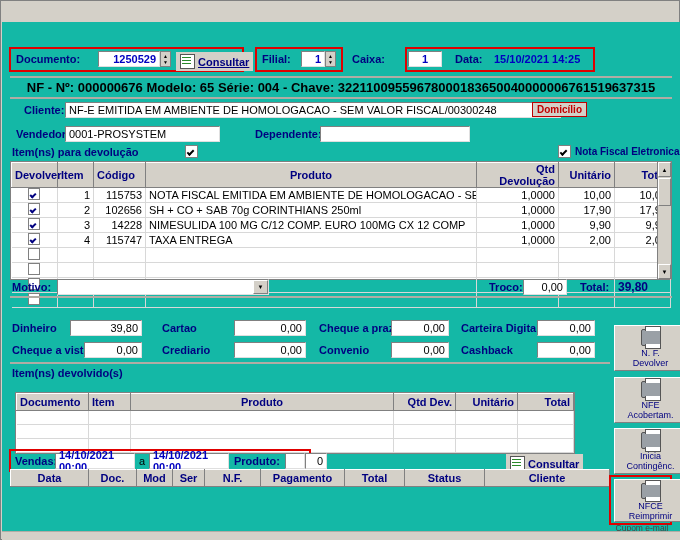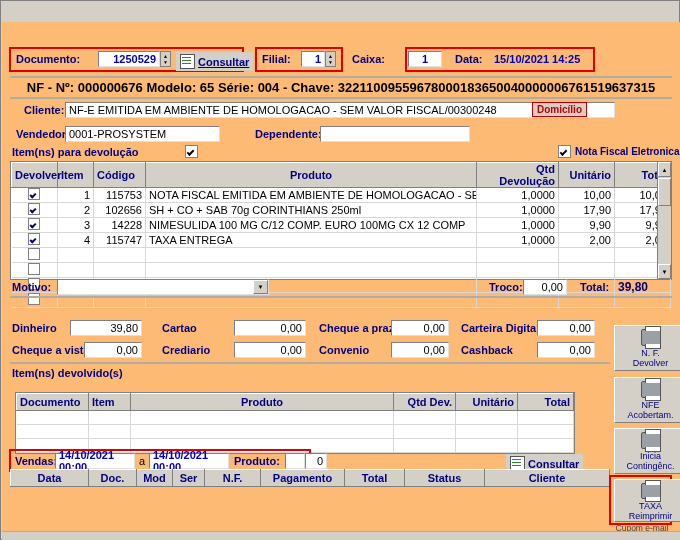--- a/index.html
+++ b/index.html
@@ -28,21 +28,21 @@
   .titlebar .tb-icon:after{
     content:"";position:absolute;left:3px;top:2px;width:8px;height:9px;
     background:#fff;
   }
   .titlebar .tb-title{font-size:11.5px;color:#000;flex:1;}
   .tb-close{
     width:26px;height:18px;display:flex;align-items:center;justify-content:center;
     font-size:14px;color:#000;cursor:pointer;
   }
   
-  .client{position:absolute;left:1px;top:21px;width:678px;height:518px;background:#fdba74;}
+  .client{position:absolute;left:1px;top:21px;width:678px;height:518px;background:#14b8a6;}
 
   .lbl{color:#000080;font-weight:bold;}
   .fld{
     background:#fff;border:1px solid #808080;border-right-color:#dfdfdf;border-bottom-color:#dfdfdf;
     height:16px;box-sizing:border-box;font-size:11px;padding:1px 3px;display:flex;align-items:center;
     color:#000;
   }
   .fld.blue{color:#0000c0;font-weight:bold;}
   .redbox{border:2px solid #e00000;box-sizing:border-box;position:absolute;}
   .spin{
@@ -151,21 +151,21 @@
     <div class="fld blue" style="position:absolute;left:406px;top:29px;width:34px;justify-content:center;">1</div>
 
     <div style="position:absolute;left:453px;top:31px;" class="lbl">Data:</div>
     <div style="position:absolute;left:492px;top:31px;color:#0000c0;font-weight:bold;">15/10/2021 14:25</div>
 
     <div class="sep" style="left:8px;top:54px;width:662px;"></div>
     <div style="position:absolute;left:8px;top:58px;width:662px;text-align:center;font-weight:bold;font-size:13px;">NF - Nº: 000000676 Modelo: 65 Série: 004 - Chave: 32211009559678000183650040000006761519637315</div>
     <div class="sep" style="left:8px;top:75px;width:662px;"></div>
 
     <div style="position:absolute;left:22px;top:82px;" class="lbl">Cliente:</div>
-    <div class="fld" style="position:absolute;left:63px;top:80px;width:550px;">NF-E EMITIDA EM AMBIENTE DE HOMOLOGACAO - SEM VALOR FISCAL/00300248</div>
+    <div class="fld" style="position:absolute;left:63px;top:80px;width:496px;">NF-E EMITIDA EM AMBIENTE DE HOMOLOGACAO - SEM VALOR FISCAL/00300248</div>
     <div style="position:absolute;left:530px;top:81px;">
       <span class="redlbl">Domicílio</span>
     </div>
 
     <div style="position:absolute;left:14px;top:106px;" class="lbl">Vendedor:</div>
     <div class="fld" style="position:absolute;left:63px;top:104px;width:155px;">0001-PROSYSTEM</div>
     <div style="position:absolute;left:253px;top:106px;" class="lbl">Dependente:</div>
     <div class="fld" style="position:absolute;left:318px;top:104px;width:150px;"></div>
 
     <div style="position:absolute;left:10px;top:124px;" class="lbl">Item(ns) para devolução</div>
@@ -423,21 +423,21 @@
       <span>Acobertam.</span>
     </div>
     <div class="sidebtn" style="left:612px;top:406px;height:46px;">
       <span class="ic printer"></span>
       <span>Inicia</span>
       <span>Contingênc.</span>
     </div>
     <div class="redbox" style="left:607px;top:453px;width:63px;height:50px;"></div>
     <div class="sidebtn" style="left:612px;top:457px;height:43px;">
       <span class="ic printer"></span>
-      <span>TAXA</span>
+      <span>NFCE</span>
       <span>Reimprimir</span>
     </div>
     <div style="position:absolute;left:608px;top:501px;width:64px;text-align:center;font-size:8.5px;color:#444;">Cupom e-mail</div>
 
     <div class="exitbtn" style="left:608px;top:511px;width:64px;height:20px;">
       <span class="doorico"></span>
       <span>Sair</span>
     </div>
 
     <div style="position:absolute;left:0;bottom:0;width:678px;height:8px;background:#d4d0c8;border-top:1px solid #b0aca4;"></div>

